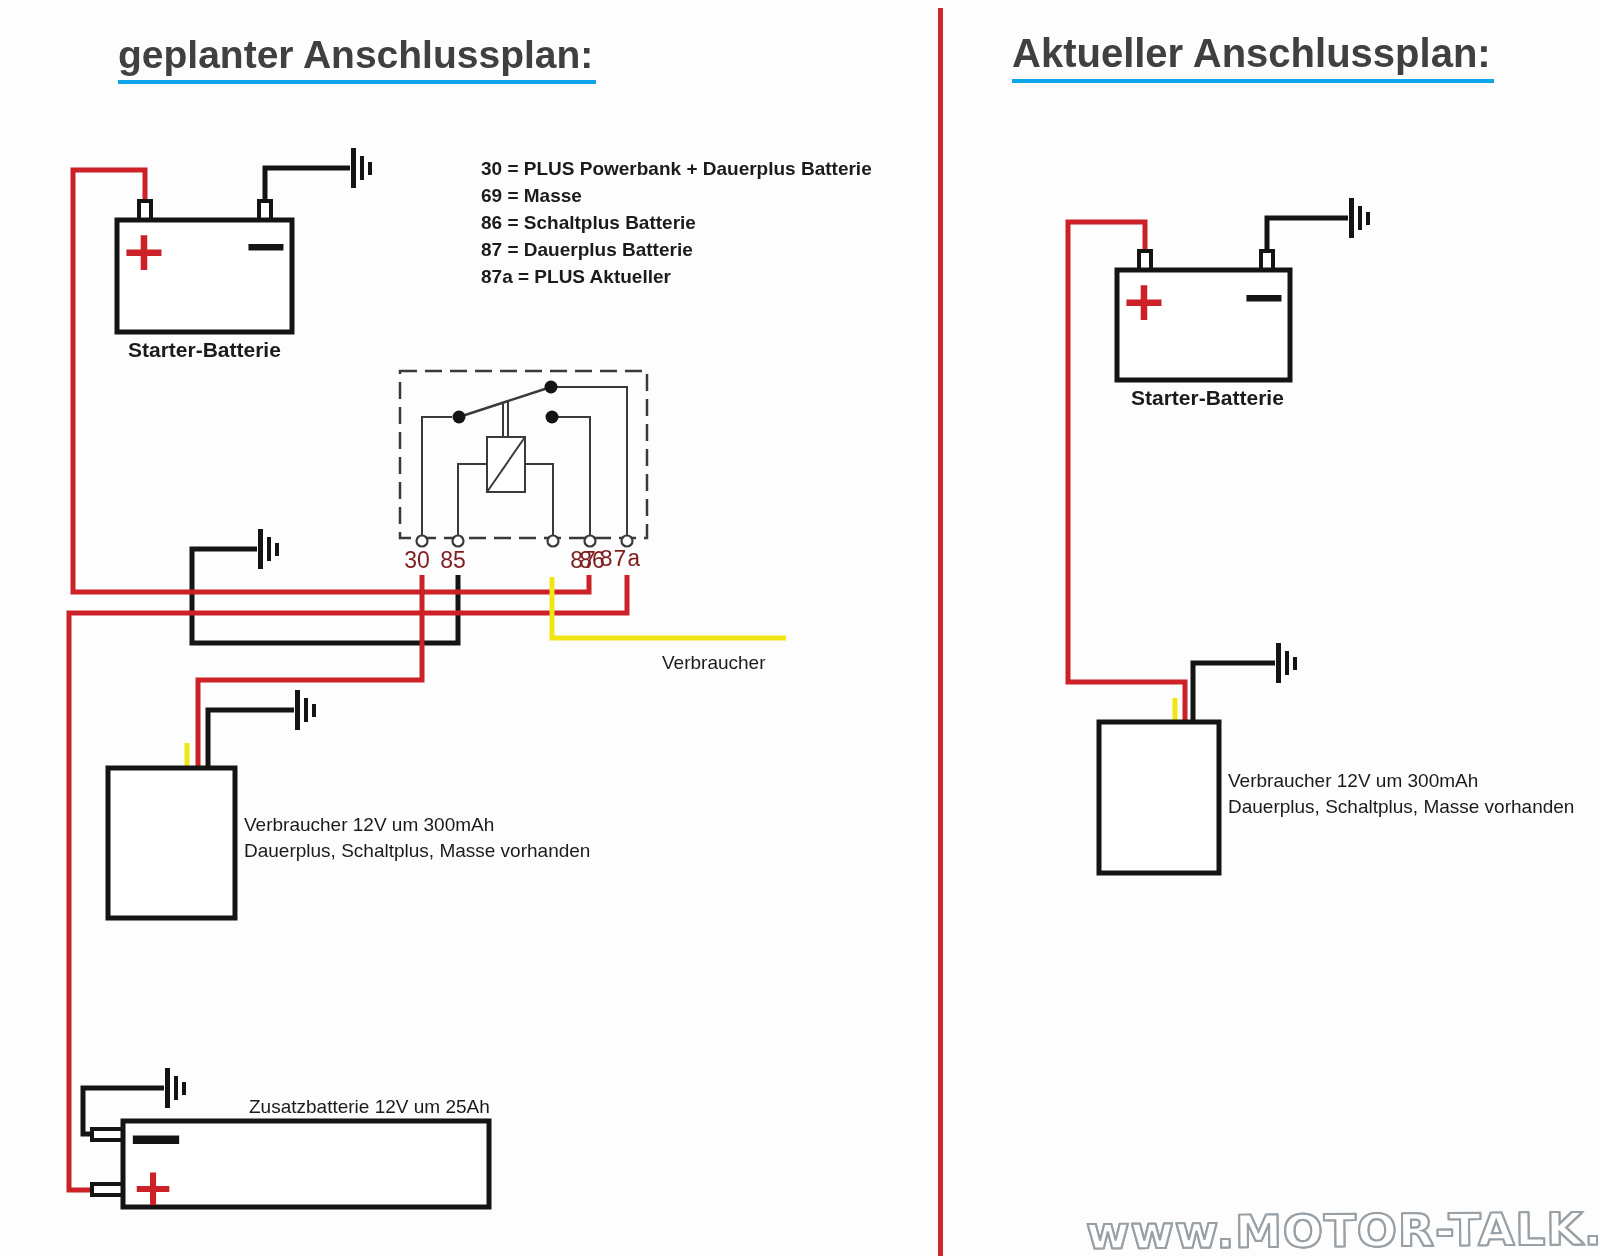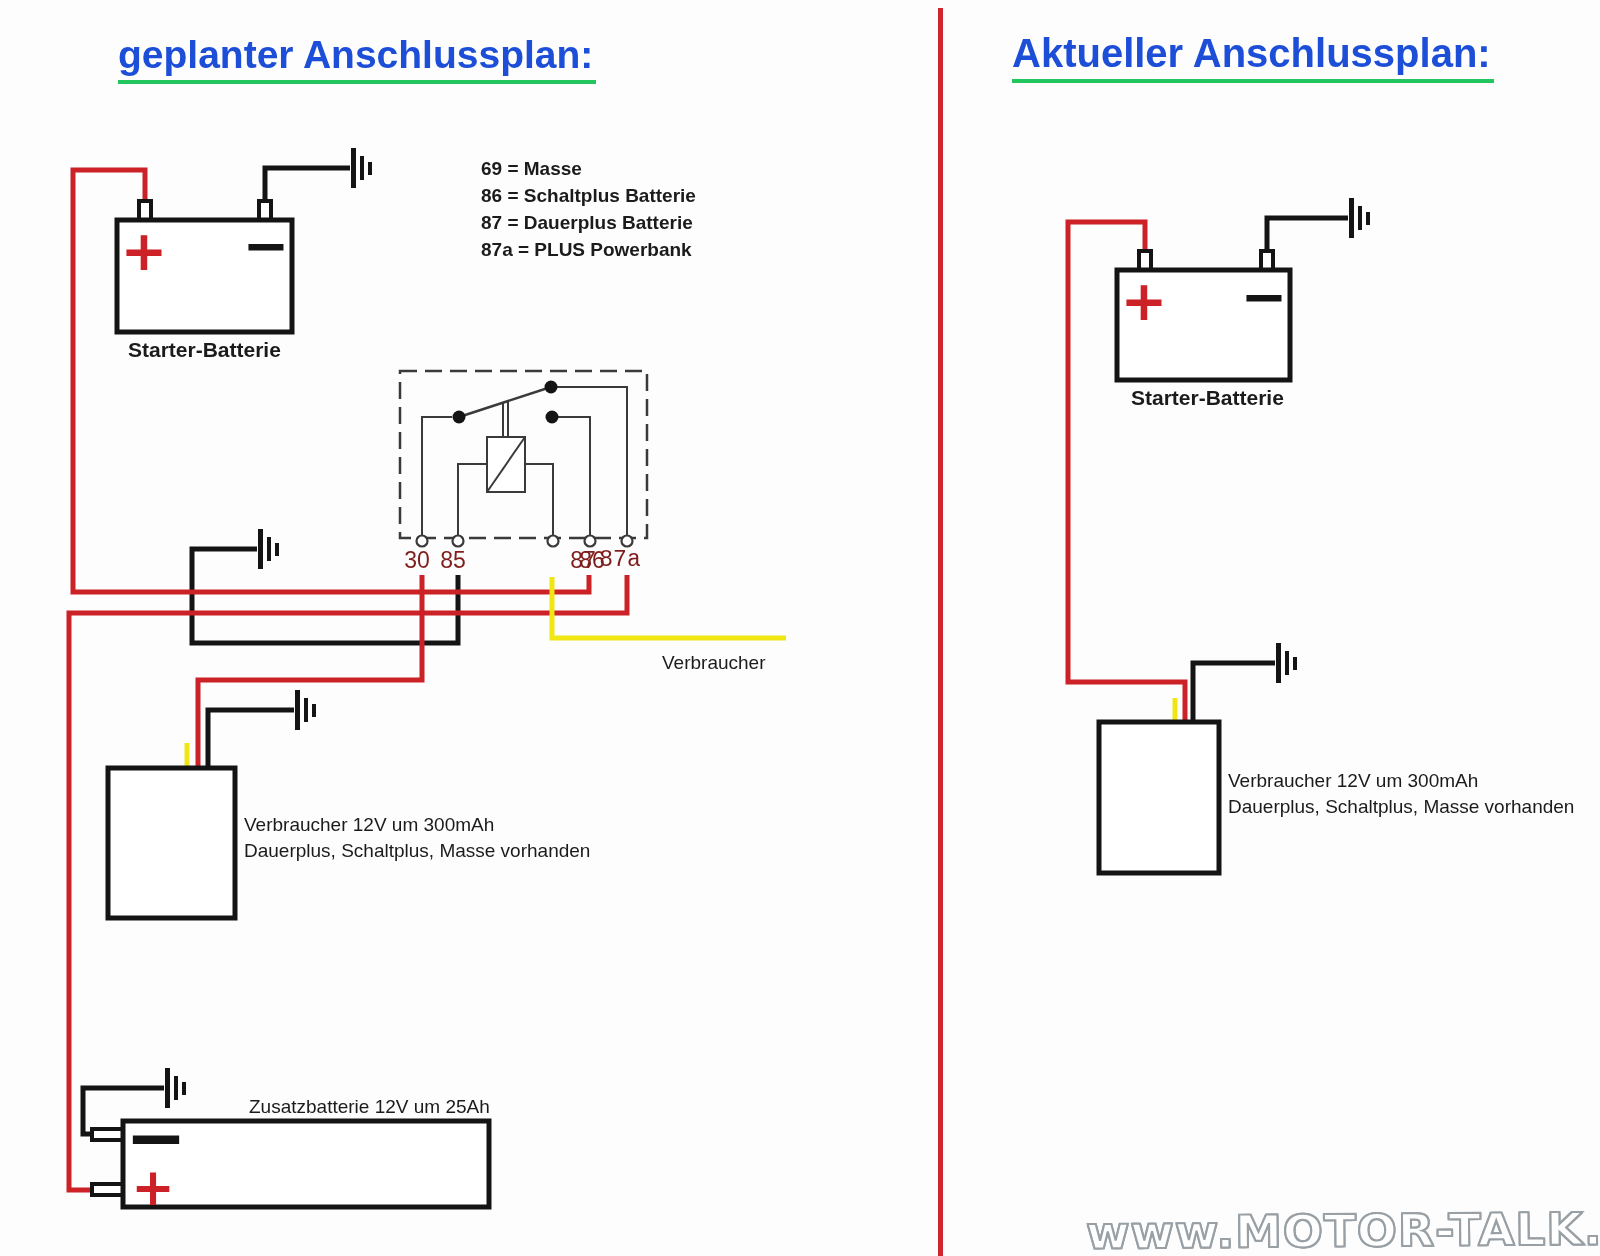--- a/index.html
+++ b/index.html
@@ -2,21 +2,21 @@
 <html><head>
 <meta charset="utf-8">
 <style>
   html,body{margin:0;padding:0;background:#ffffff;}
   .canvas{
     position:relative;width:1600px;height:1256px;background:#fdfdfd;overflow:hidden;
     font-family:"Liberation Sans",sans-serif;color:#1b1b1b;
   }
   .abs{position:absolute;white-space:nowrap;}
   .title{
-    font-weight:bold;color:#1d4ed8;border-bottom:4px solid #22c55e;
+    font-weight:bold;color:#404040;border-bottom:4px solid #0ea5e9;
     padding:0 3px 3px 0;letter-spacing:0px;
   }
   .legend{font-size:19px;font-weight:bold;line-height:27px;}
   .comp-label{font-size:21px;font-weight:bold;}
   .plain-label{font-size:19px;font-weight:normal;line-height:26px;}
   .pin-label{position:absolute;top:547px;font-size:23px;color:#7f1d1d;transform:translateX(-50%);}
   .divider{position:absolute;left:938px;top:8px;width:5px;height:1248px;background:#d02631;}
   .watermark{
     font-family:"DejaVu Sans",sans-serif;font-weight:bold;font-size:47px;color:#ffffff;
     -webkit-text-stroke:2px #98a0a5;
@@ -139,24 +139,25 @@
         <circle cx="590" cy="541" r="5.5"></circle>
         <circle cx="627" cy="541" r="5.5"></circle>
       </g>
     </g>
   </svg>
 
   <div class="abs title" style="left:118px;top:33px;font-size:39px;">geplanter Anschlussplan:</div>
   <div class="abs title" style="left:1012px;top:31px;font-size:40px;">Aktueller Anschlussplan:</div>
 
   <div class="abs legend" style="left:481px;top:155px;">
+    <div>30 = PLUS Powerbank + Dauerplus Batterie</div>
     <div>69 = Masse</div>
     <div>86 = Schaltplus Batterie</div>
     <div>87 = Dauerplus Batterie</div>
-    <div>87a = PLUS Powerbank</div>
+    <div>87a = PLUS Aktueller</div>
   </div>
 
   <div class="abs comp-label" style="left:128px;top:338px;">Starter-Batterie</div>
   <div class="abs comp-label" style="left:1131px;top:386px;">Starter-Batterie</div>
 
   <span class="pin-label" style="left:417px;">30</span>
   <span class="pin-label" style="left:453px;">85</span>
   <span class="pin-label" style="left:548px;margin-left:44px;">86</span>
   <span class="pin-label" style="left:583px;">87</span>
   <span class="pin-label" style="left:620px;font-family:Liberation Mono, monospace;">87a</span>

